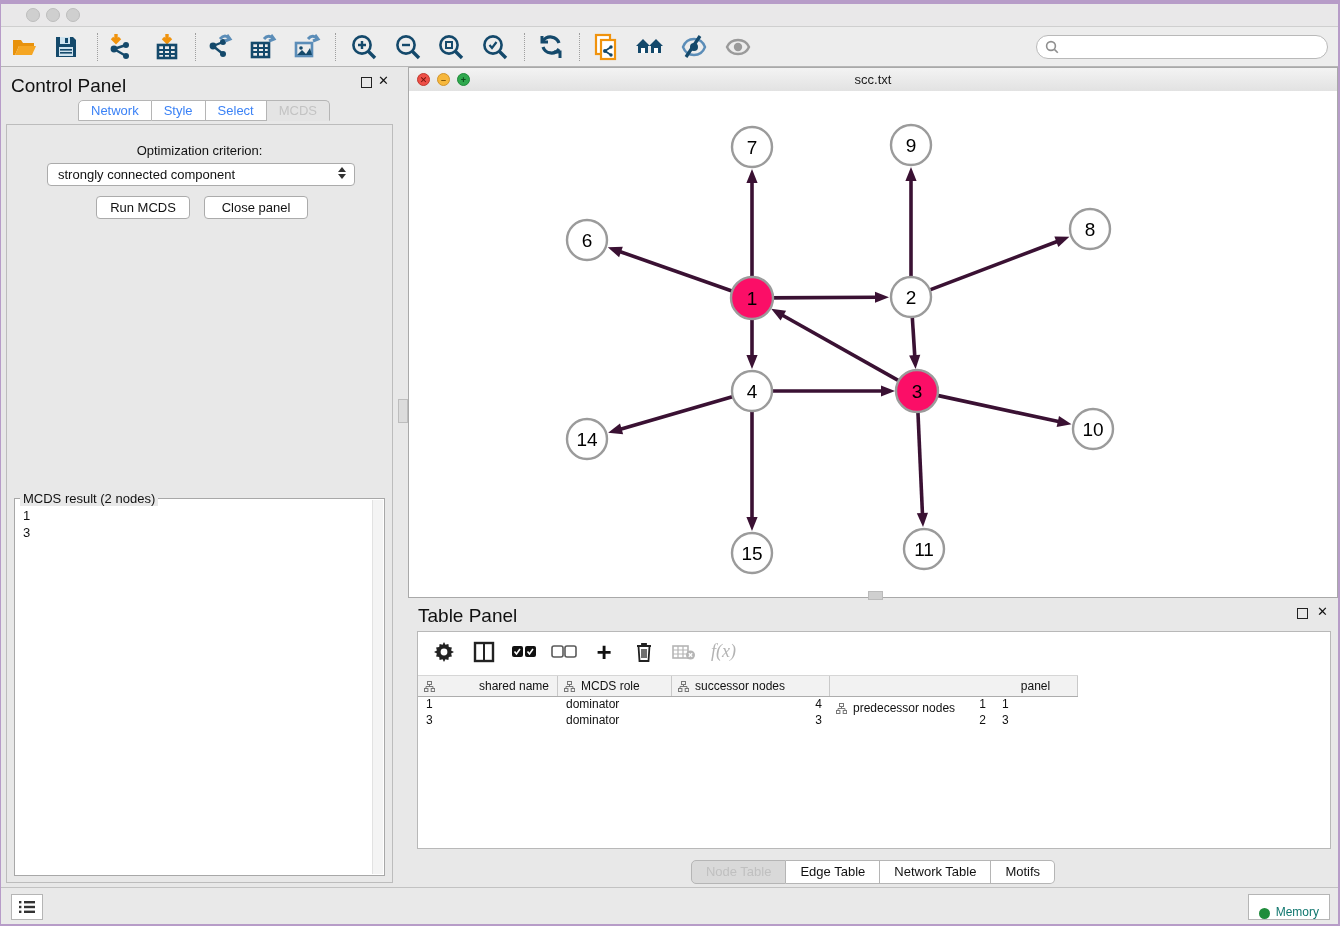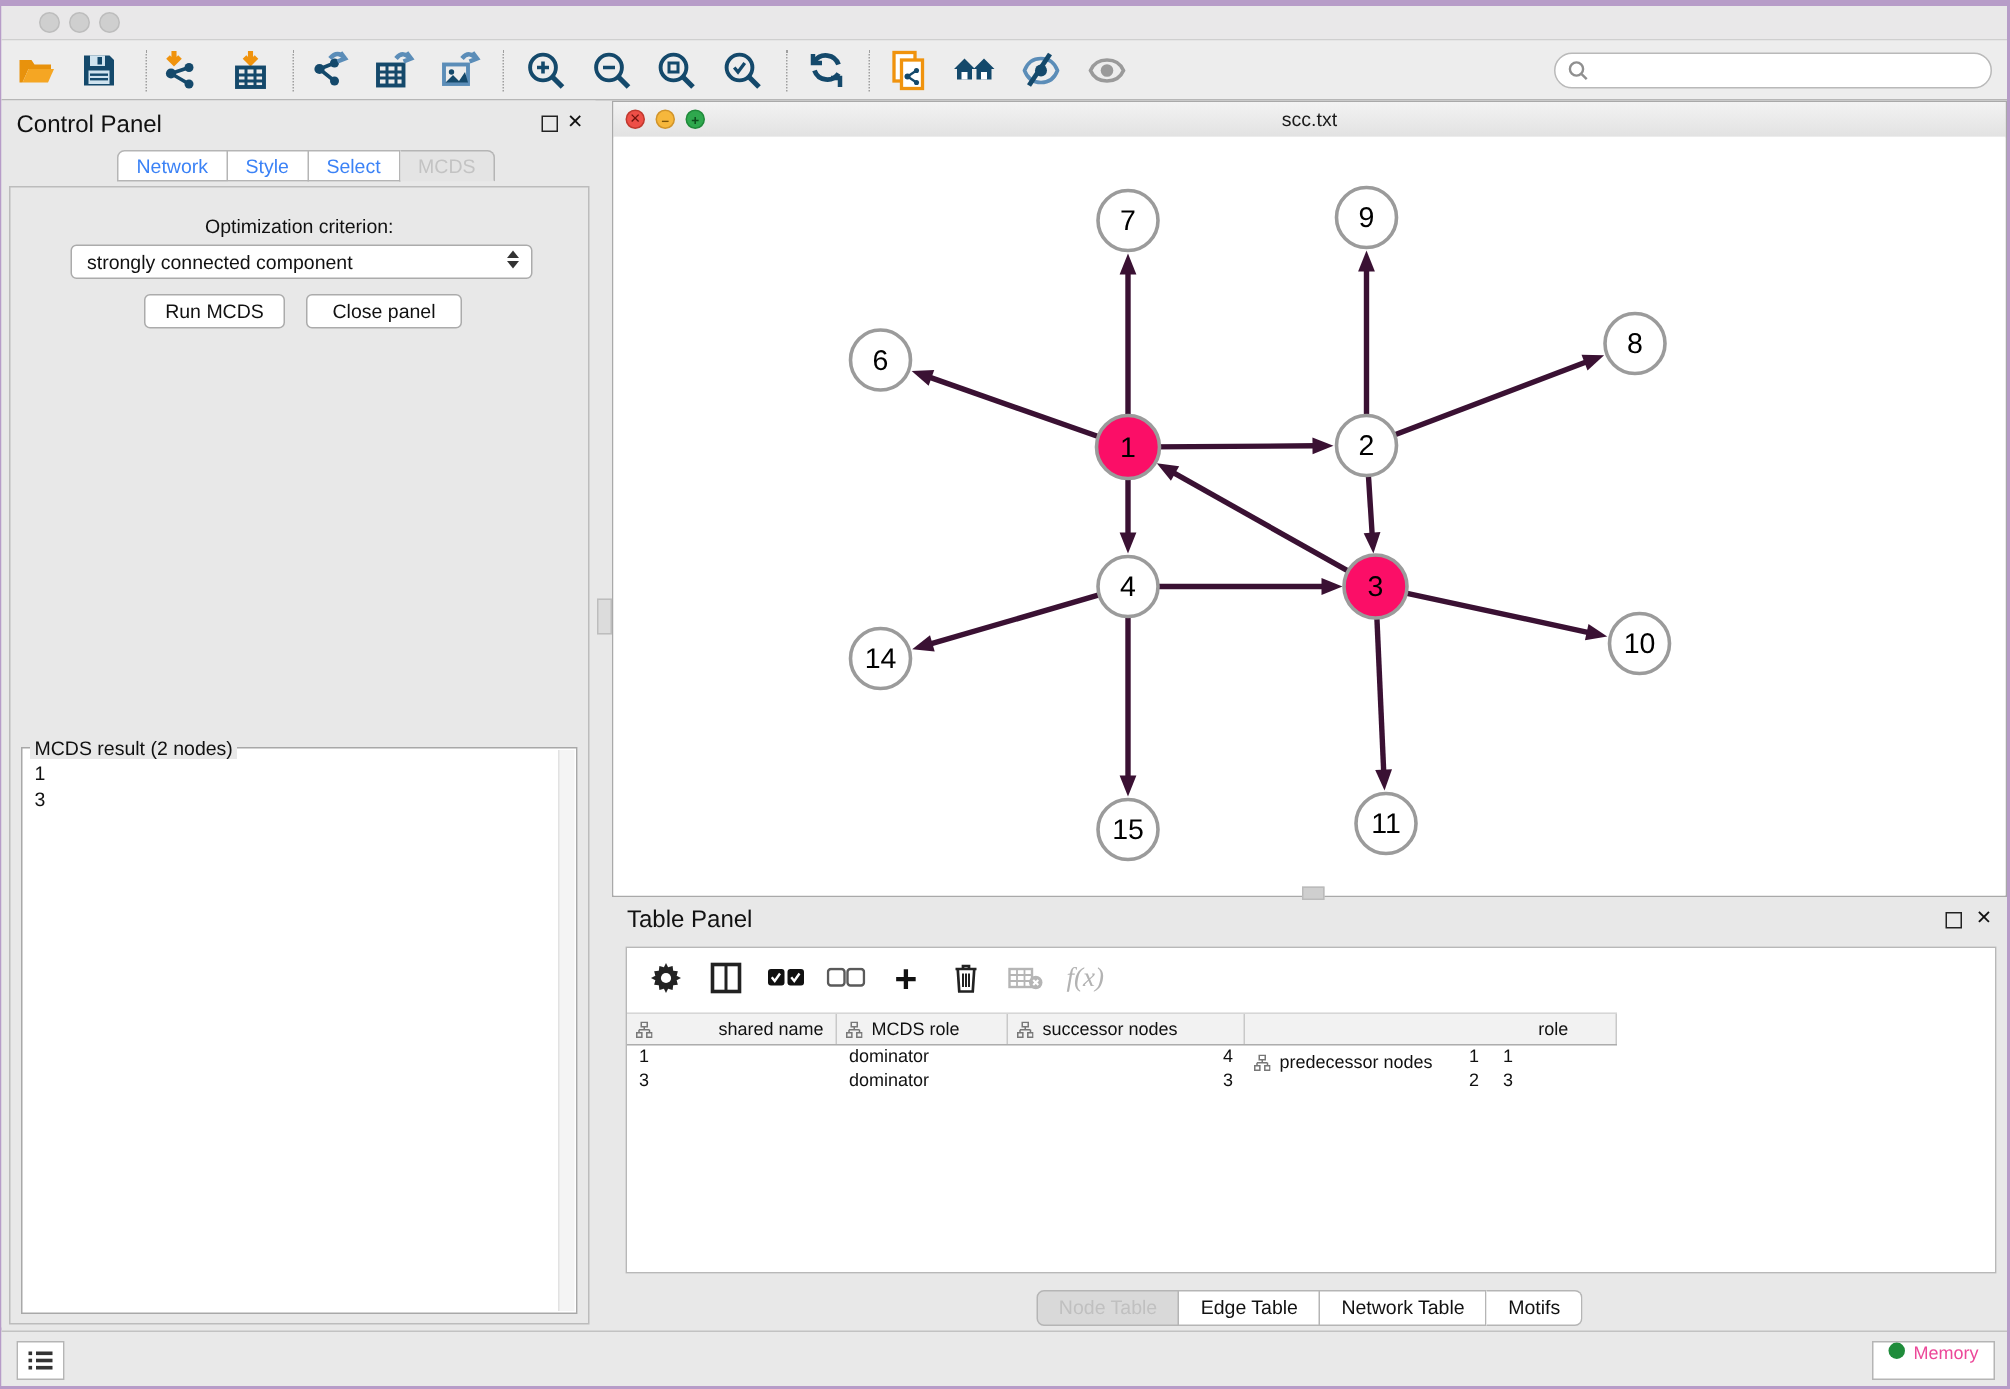--- a/index.html
+++ b/index.html
@@ -19,21 +19,21 @@
 
   
   .toolbar{position:absolute;left:0;top:23px;width:100%;height:39px;background:#ededed;border-bottom:1px solid #b6b6b6;}
   .tb-ico{position:absolute;top:5px;width:30px;height:30px;display:flex;align-items:center;justify-content:center;cursor:default;}
   .tb-sep{position:absolute;top:6px;height:28px;border-left:1px dotted #9f9f9f;width:0;}
   .searchbox{position:absolute;right:10px;top:8px;width:292px;height:24px;background:#fff;border:1px solid #b9b9b9;border-radius:12px;display:flex;align-items:center;padding-left:8px;box-sizing:border-box;}
   .searchbox input{border:none;outline:none;flex:1;font-size:12px;background:transparent;margin-left:5px;}
 
   
   .cpanel{position:absolute;left:0;top:63px;width:396px;height:818px;background:#e8e8e8;}
-  .panel-head{position:absolute;left:10px;top:8px;font-size:16px;color:#111;}
+  .panel-head{position:absolute;left:10px;top:8px;font-size:19px;color:#111;}
   .float-btn{position:absolute;width:9px;height:9px;border:1.5px solid #222;top:10px;background:transparent;}
   .close-btn{position:absolute;top:6px;font-size:13px;font-weight:bold;color:#111;}
   .cp-tabs{position:absolute;left:77px;top:33px;height:21px;display:flex;}
   .cp-tab{font-size:13px;color:#3b82f6;background:#fff;border:1px solid #b5b5b5;border-left:none;
           padding:2px 12px 3px 12px;line-height:15px;}
   .cp-tab:first-child{border-left:1px solid #b5b5b5;border-radius:5px 0 0 0;}
   .cp-tab.last{border-radius:0 5px 0 0;}
   .cp-tab.active{background:#e4e4e4;color:#c3c3c3;border-bottom:1px solid #e4e4e4;}
   .cp-body{position:absolute;left:5px;top:57px;width:385px;height:757px;border:1px solid #bcbcbc;background:#e8e8e8;}
   .opt-label{position:absolute;left:0;right:0;top:18px;text-align:center;font-size:13px;color:#111;}
@@ -77,21 +77,21 @@
   .tp-tabs{position:absolute;left:0;right:0;top:260px;display:flex;justify-content:center;align-items:flex-end;}
   .tp-tab{font-size:13px;background:#fff;border:1px solid #b5b5b5;border-left:none;padding:3px 14px 4px 14px;color:#111;}
   .tp-tab:first-child{border-left:1px solid #b5b5b5;border-radius:5px 0 0 5px;}
   .tp-tab.last{border-radius:0 5px 5px 0;}
   .tp-tab.active{background:#d9d9d9;color:#c0c0c0;}
   .fx{font-family:"Liberation Serif","DejaVu Serif",serif;font-style:italic;font-size:18px;color:#b3b3b3;}
 
   
   .statusbar{position:absolute;left:0;bottom:0;width:100%;height:36px;background:#e9e9e9;border-top:1px solid #c2c2c2;}
   .sb-left{position:absolute;left:10px;top:6px;width:30px;height:24px;background:#fff;border:1px solid #b5b5b5;display:flex;align-items:center;justify-content:center;}
-  .sb-right{position:absolute;right:8px;top:6px;height:24px;background:#fff;border:1px solid #b5b5b5;display:flex;align-items:flex-start;gap:6px;padding:0 10px;font-size:12px;color:#ec4899;}
+  .sb-right{position:absolute;right:8px;top:6px;height:24px;background:#fff;border:1px solid #b5b5b5;display:flex;align-items:flex-end;gap:6px;padding:0 10px;font-size:12px;color:#0f766e;}
   .led{width:11px;height:11px;border-radius:50%;background:#1f8c3b;}
 </style>
 </head>
 <body>
 
 <div class="app">
 
   <div class="titlebar">
     <div class="traffic t-gray" style="left:25px"></div>
     <div class="traffic t-gray" style="left:45px"></div>
@@ -437,21 +437,21 @@
           <div class="th" style="width: 164px; margin-top: 32px;">
             <svg width="11" height="11" viewBox="0 0 11 11">
               <rect x="3.5" y="0.5" width="4" height="3" fill="none" stroke="#777"></rect>
               <path d="M5.5 3.5v2M2 5.5h7M2 5.5v2M9 5.5v2" stroke="#777" fill="none"></path>
               <rect x="0.5" y="7.5" width="3.4" height="3" fill="none" stroke="#777"></rect>
               <rect x="7.2" y="7.5" width="3.4" height="3" fill="none" stroke="#777"></rect>
             </svg>
             <span>predecessor nodes</span>
           </div>
           <div class="th center" style="width: 84px;">
-            <span>role</span>
+            <span>panel</span>
           </div>
         </div>
       <div class="tbody">
           <div class="trow">
             <div class="tcell" style="width: 140px; text-align: left;">1</div>
             <div class="tcell" style="width: 114px; text-align: left;">dominator</div>
             <div class="tcell" style="width: 158px; text-align: right;">4</div>
             <div class="tcell" style="width: 164px; text-align: right;">1</div>
             <div class="tcell" style="width: 84px; text-align: left;">1</div>
           </div>

